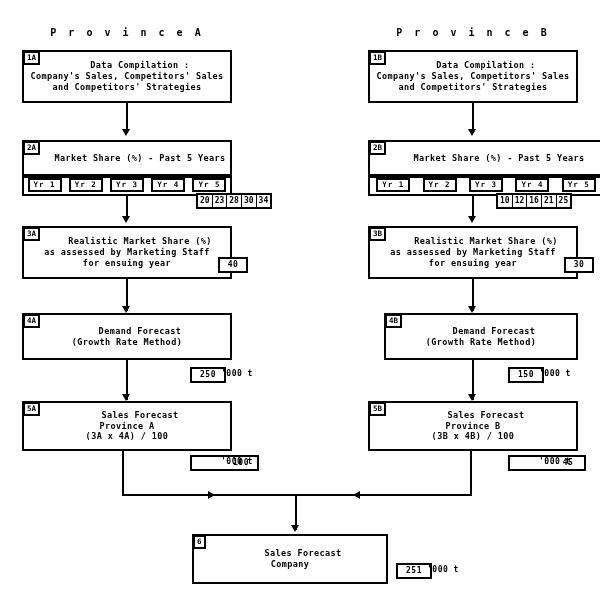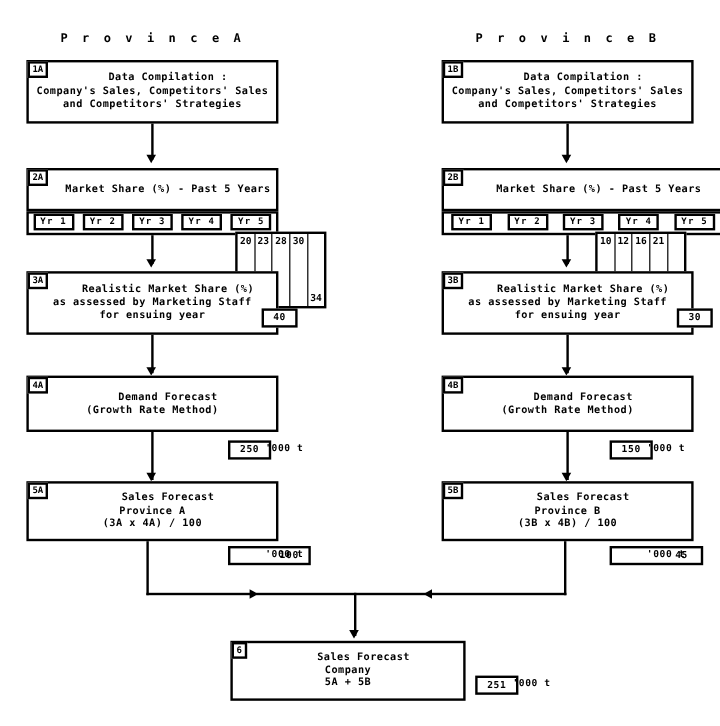--- a/index.html
+++ b/index.html
@@ -72,21 +72,21 @@
     position:absolute;font-size:8px;font-weight:bold;
     letter-spacing:.5px;white-space:nowrap;
   }
 
   
   .series{
     position:absolute;border:2px solid #000;background:#fff;
     display:flex;font-size:8px;font-weight:bold;line-height:1.3;
   }
   .series span{padding:1px 2px;border-right:1px solid #000;}
-  .series span:last-child{border-right:none;margin-top:48px;}
+  .series span:last-child{border-right:none;}
 
   
   .vline{position:absolute;width:2px;background:#000;}
   .hline{position:absolute;height:2px;background:#000;}
   .arrow-down{
     position:absolute;width:0;height:0;
     border-left:4px solid transparent;
     border-right:4px solid transparent;
     border-top:7px solid #000;
   }
@@ -231,21 +231,21 @@
   <div class="abs box" style="left:22px;top:313px;width:210px;height:47px;">
     <div class="tag">4A</div>
     <div class="box-lines">
       <div class="bline first">Demand Forecast</div>
       <div class="bline">(Growth Rate Method)</div>
     </div>
   </div>
   <div class="chip" style="left:190px;top:367px;width:26px;">250</div>
   <div class="unit" style="left:221px;top:369px;">'000 t</div>
 
-  <div class="abs box" style="left:368px;top:313px;width:210px;height:47px;">
+  <div class="abs box" style="left:384px;top:313px;width:194px;height:47px;">
     <div class="tag">4B</div>
     <div class="box-lines">
       <div class="bline first">Demand Forecast</div>
       <div class="bline">(Growth Rate Method)</div>
     </div>
   </div>
   <div class="chip" style="left:508px;top:367px;width:26px;">150</div>
   <div class="unit" style="left:539px;top:369px;">'000 t</div>
 
   <div class="vline" style="left:126px;top:360px;height:40px;"></div>
@@ -282,19 +282,18 @@
   <div class="arrow-left" style="left:353px;top:491px;"></div>
 
   <div class="vline" style="left:295px;top:494px;height:36px;"></div>
   <div class="arrow-down" style="left:291px;top:525px;"></div>
 
   <div class="abs box" style="left:192px;top:534px;width:196px;height:50px;">
     <div class="tag">6</div>
     <div class="box-lines">
       <div class="bline first">Sales Forecast</div>
       <div class="bline">Company</div>
-      <div class="bline">5A  +   5B</div>
     </div>
   </div>
   <div class="chip" style="left:396px;top:563px;width:26px;">251</div>
   <div class="unit" style="left:427px;top:565px;">'000 t</div>
 
 </div>
 
 </body></html>

